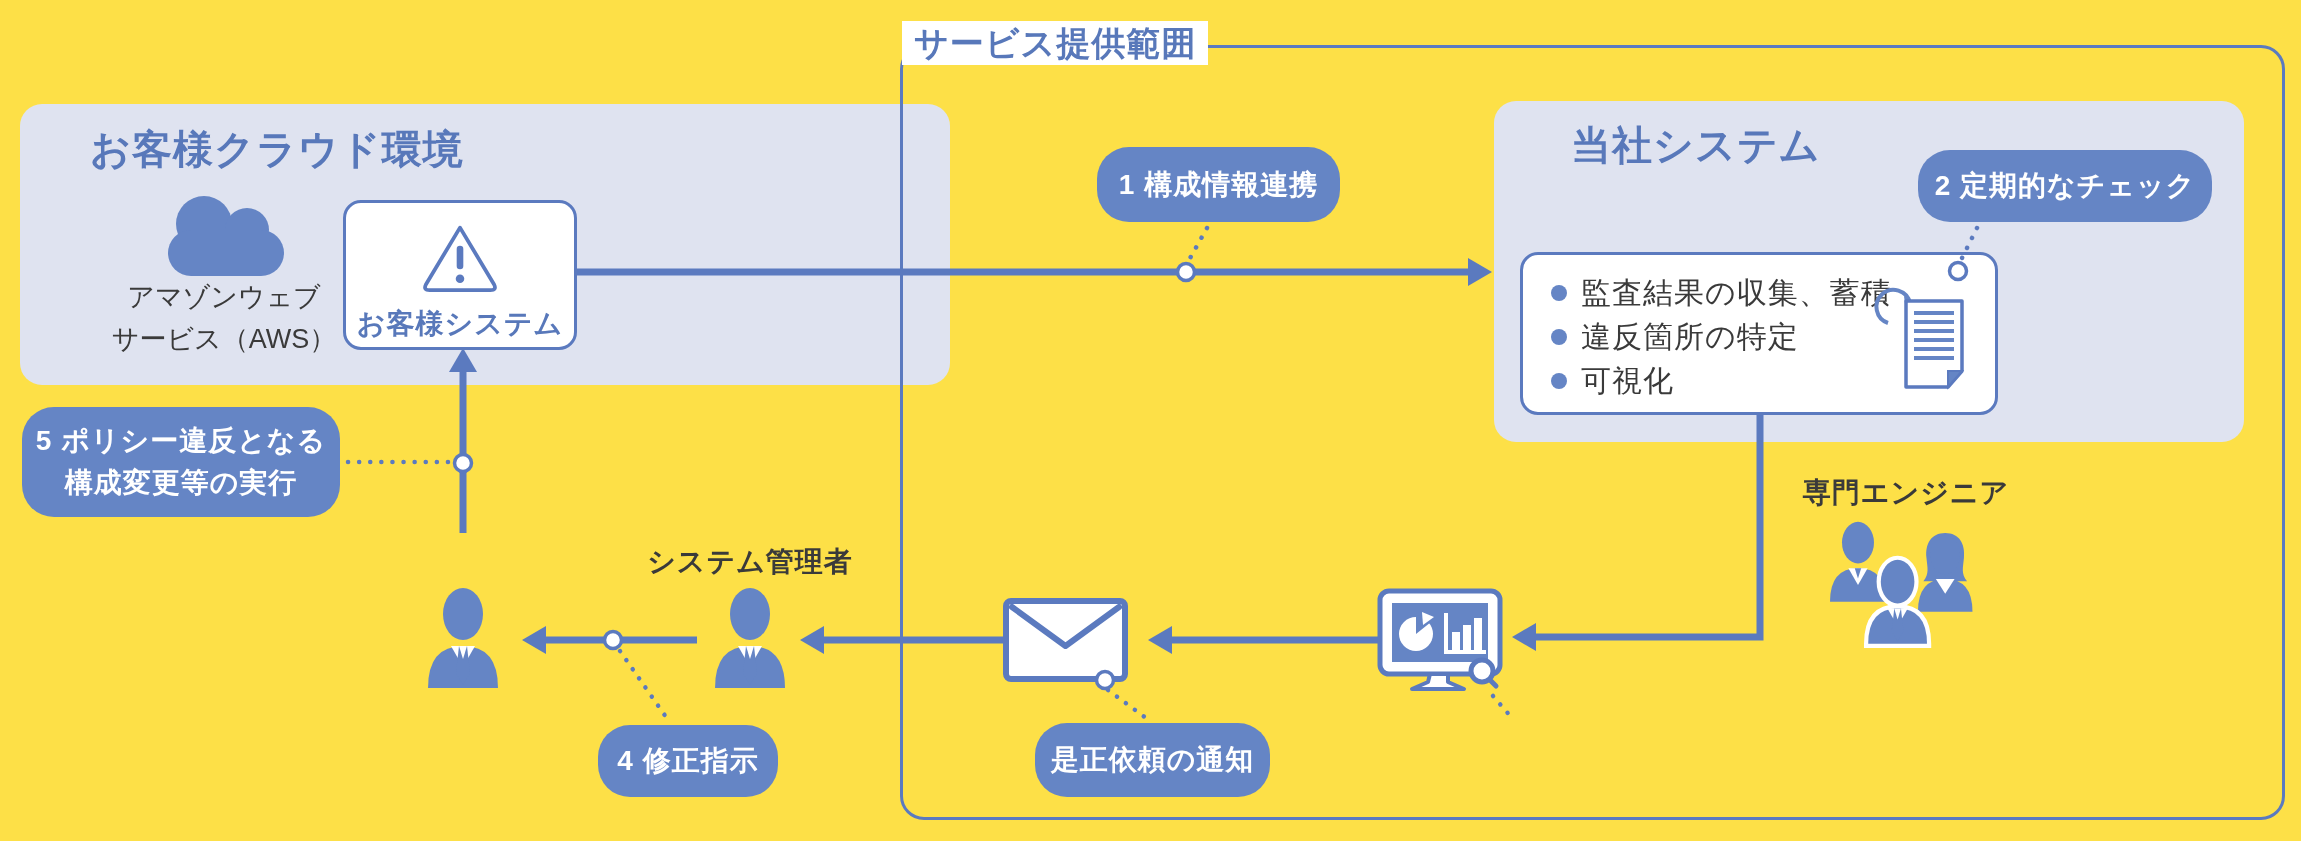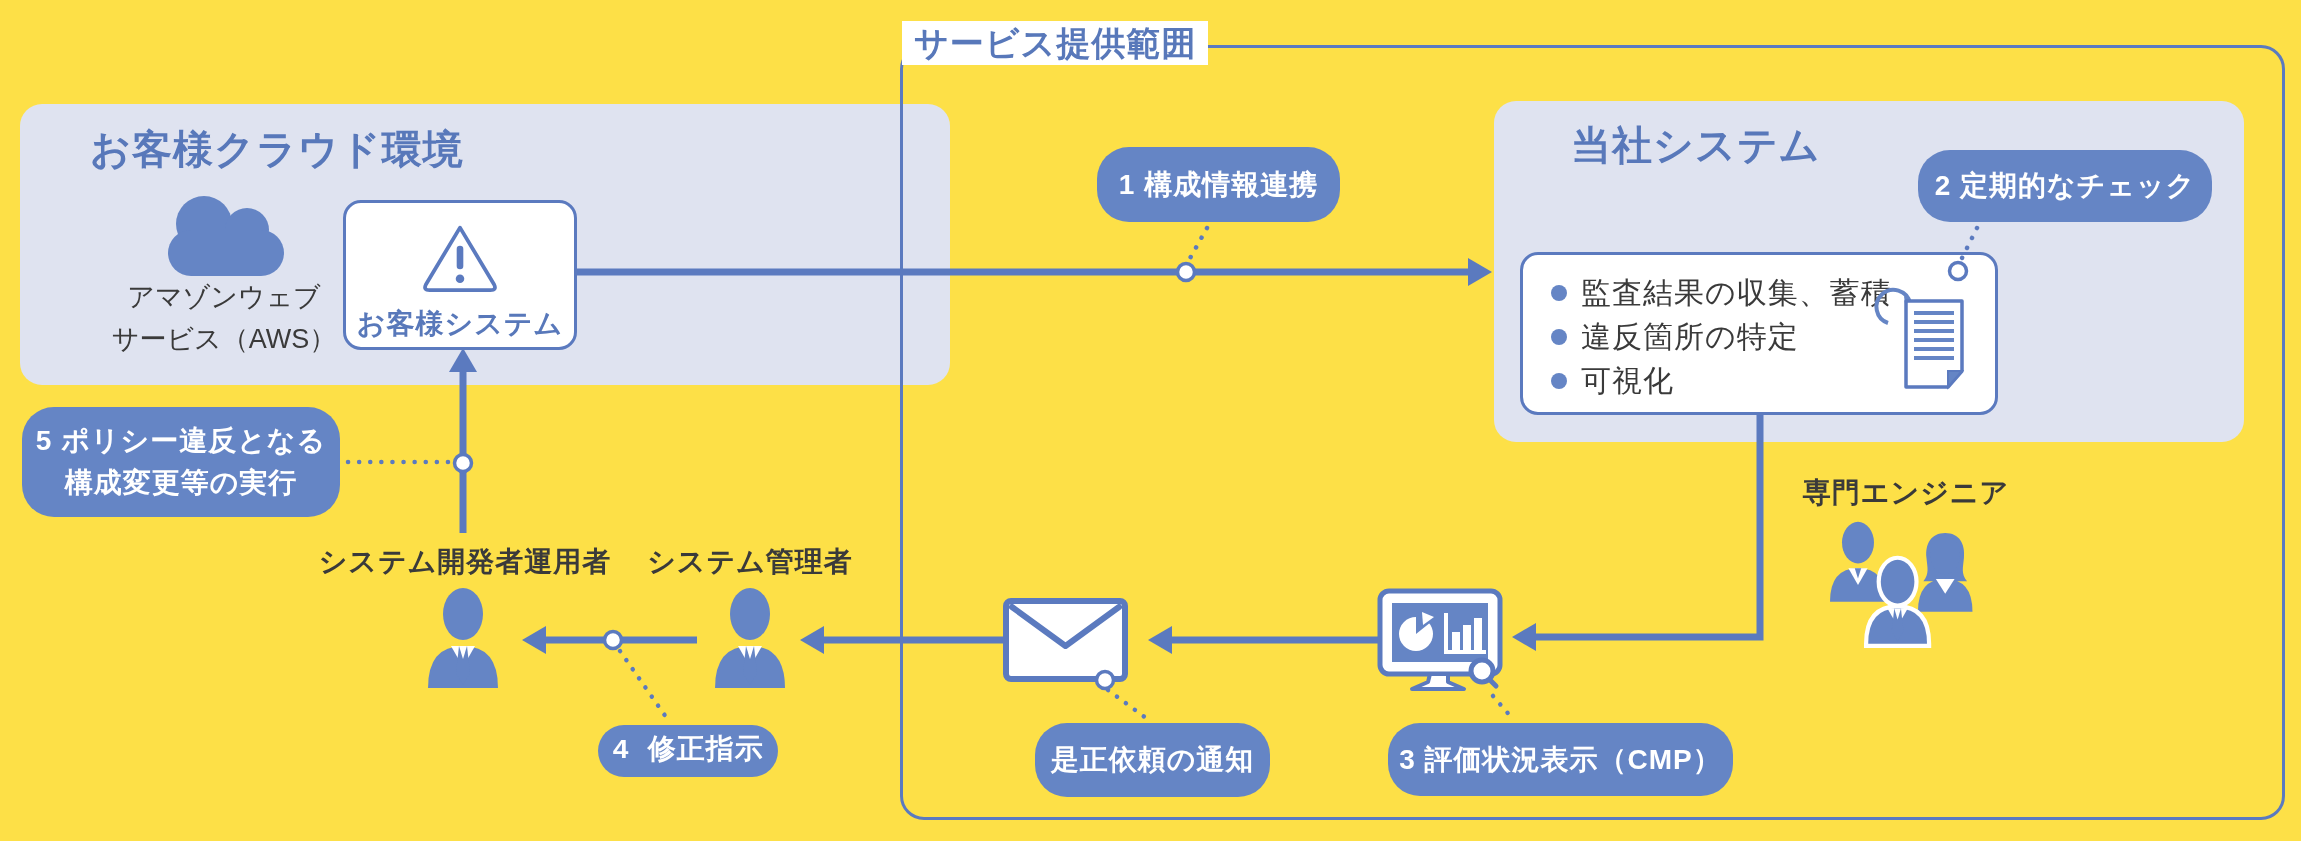--- a/index.html
+++ b/index.html
@@ -186,44 +186,40 @@
   <svg class="abs z3" style="left:710px;top:587px;" width="80" height="101" viewBox="0 0 80 101">
     <g fill="#6585c5">
       <ellipse cx="40" cy="27" rx="20" ry="26"></ellipse>
       <path d="M5,101 Q5,59 40,59 Q75,59 75,101 Z"></path>
       <polygon points="28,59 52,59 40,80" fill="#ffffff"></polygon>
       <polygon points="36,59 44,59 47,86 40,98 33,86" fill="#6585c5"></polygon>
       <polygon points="36,59 44,59 40,72" fill="#ffffff"></polygon>
     </g>
   </svg>
 
-  <div class="abs actor-label z3" style="left:315px;top:543px;width:300px;">システム開発者運用者</div>
   <svg class="abs z3" style="left:423px;top:587px;" width="80" height="101" viewBox="0 0 80 101">
     <g fill="#6585c5">
       <ellipse cx="40" cy="27" rx="20" ry="26"></ellipse>
       <path d="M5,101 Q5,59 40,59 Q75,59 75,101 Z"></path>
       <polygon points="28,59 52,59 40,80" fill="#ffffff"></polygon>
       <polygon points="36,59 44,59 47,86 40,98 33,86" fill="#6585c5"></polygon>
       <polygon points="36,59 44,59 40,72" fill="#ffffff"></polygon>
     </g>
   </svg>
 
   <div class="abs badge z3" style="left:1097px;top:147px;width:243px;height:75px;">
     <div class="line">1 構成情報連携</div>
   </div>
   <div class="abs badge z3" style="left:1918px;top:150px;width:294px;height:72px;">
     <div class="line">2 定期的なチェック</div>
   </div>
-  <div class="abs badge z3" style="left:1388px;top:723px;width:345px;height:73px;">
-    <div class="line">3 評価状況表示（CMP）</div>
-  </div>
   <div class="abs badge z3" style="left:1035px;top:723px;width:235px;height:74px;text-align:center;">
     <div class="line">是正依頼の通知</div>
   </div>
-  <div class="abs badge z3" style="left:598px;top:725px;width:180px;height:52px;font-family:Liberation Mono, monospace;">
+  <div class="abs badge z3" style="left:598px;top:725px;width:180px;height:72px;">
     <div class="line">4 修正指示</div>
   </div>
   <div class="abs badge z3" style="left:22px;top:407px;width:318px;height:110px;">
     <div class="line">5 ポリシー違反となる</div>
     <div class="line">構成変更等の実行</div>
   </div>
 
   <svg class="abs z4" style="left:0;top:0;" width="2301" height="841" viewBox="0 0 2301 841">
     <g stroke="#5b7abf" stroke-width="4.5" stroke-linecap="round" stroke-dasharray="0.1 11" fill="none">
       <path d="M1207,228 L1189,260"></path>

